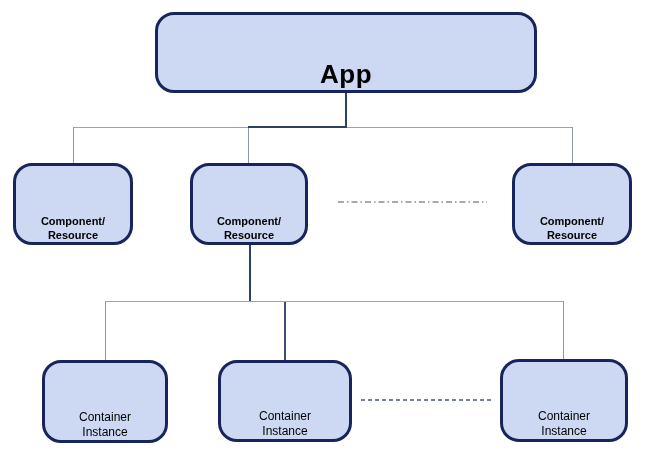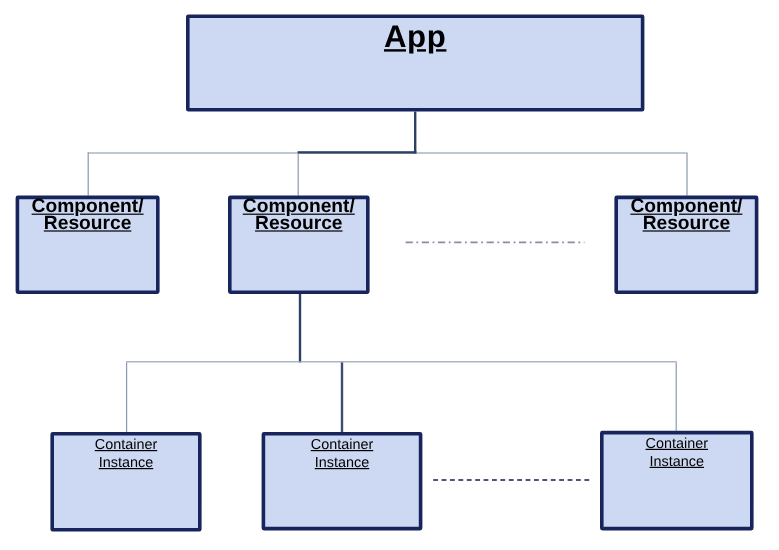--- a/index.html
+++ b/index.html
@@ -9,34 +9,33 @@
     background:#ffffff;
     font-family:"Liberation Sans", sans-serif;
     overflow:hidden;
   }
   
   .node{
     position:absolute;
     box-sizing:border-box;
     background:#cdd9f2;
     border:3px solid #17255c;
-    border-radius:2px;
+    border-radius:19px;
     display:flex;
-    align-items:flex-start;
+    align-items:flex-end;
     justify-content:center;
     text-align:center;
     color:#000000;
-    text-decoration:underline;
   }
   .node-app{
     left:155px;top:12px;width:382px;height:81px;
     font-size:26px;font-weight:bold;letter-spacing:0.5px;
   }
   .node-component{
-    font-size:16px;font-weight:bold;line-height:14px;
+    font-size:11px;font-weight:bold;line-height:14px;
   }
   .node-container{
     font-size:12px;font-weight:normal;line-height:15px;
   }
   .comp-1{left:13px; top:163px;width:120px;height:82px;}
   .comp-2{left:190px;top:163px;width:118px;height:82px;}
   .comp-3{left:512px;top:163px;width:120px;height:82px;}
   .cont-1{left:42px; top:360px;width:126px;height:83px;}
   .cont-2{left:218px;top:360px;width:134px;height:82px;}
   .cont-3{left:500px;top:359px;width:128px;height:83px;}

